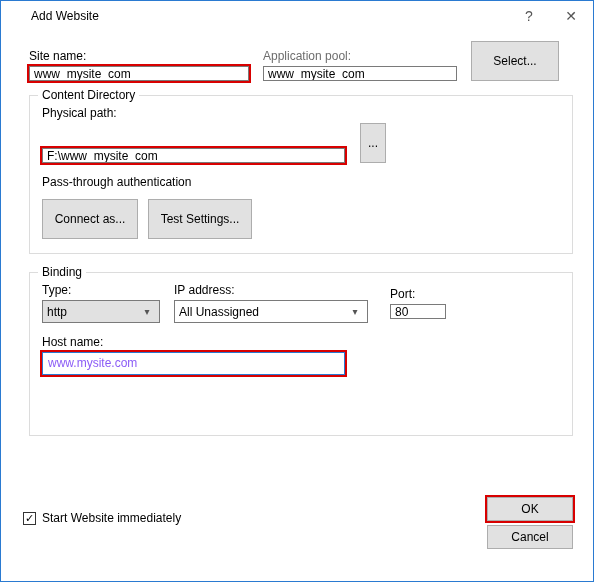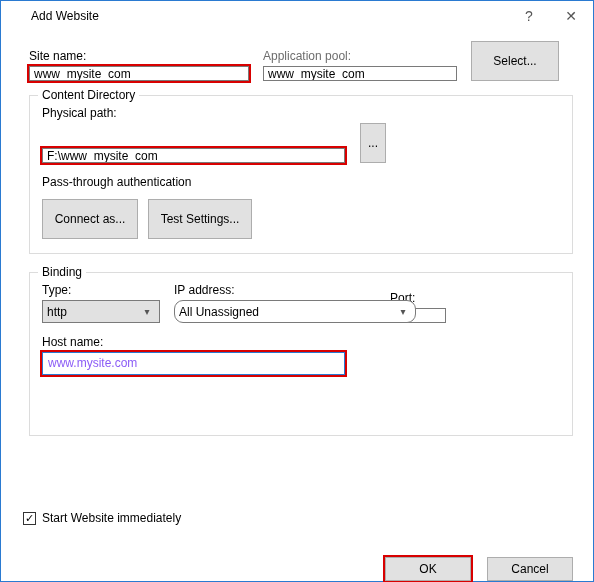--- a/index.html
+++ b/index.html
@@ -17,33 +17,33 @@
   .col { display: flex; flex-direction: column; }
   input[type=text], .textbox { height: 15px; border: 1px solid #7a7a7a; padding: 2px 4px; background: #fff; color: #000; }
   input[readonly] { background: #fff; color: #000; }
   .btn { height: 40px; min-width: 80px; background: #e1e1e1; border: 1px solid #adadad; padding: 0 10px; display: inline-flex; align-items: center; justify-content: center; color: #000; cursor: default; }
   .btn.small { min-width: 26px; width: 26px; padding: 0; }
   .fieldset { border: 1px solid #dcdcdc; padding: 10px 12px 14px 12px; margin-top: 14px; position: relative; }
   .fieldset-legend { position: absolute; top: -8px; left: 8px; background: #fff; padding: 0 4px; color: #000; text-align: center; }
   .row-path { display: flex; gap: 15px; align-items: flex-end; }
   .pass-through { margin-top: 12px; color: #000; }
   .btn-row { margin-top: 10px; display: flex; gap: 10px; }
-  .row-binding { display: flex; gap: 14px; align-items: flex-end; }
+  .row-binding { display: flex; gap: 14px; align-items: center; }
   .select { height: 23px; border: 1px solid #7a7a7a; background: #e1e1e1; display: flex; align-items: center; padding: 0 4px; position: relative; }
   .select.white { background: #fff; }
   .select-text { flex: 1; }
   .select-arrow { width: 16px; text-align: center; color: #555; font-size: 10px; }
   .host-row { margin-top: 12px; }
   .host-input { width: 303px; height: 23px; border: 1px solid #2a7ad1; padding: 0; display: flex; }
   .host-value { padding: 3px 5px; color: #8b5cf6; }
   .example { margin-top: 8px; color: #000; }
   .checkbox-row { position: absolute; bottom: 56px; left: 22px; display: flex; align-items: center; gap: 6px; }
   .checkbox { width: 13px; height: 13px; border: 1px solid #333; display: flex; align-items: center; justify-content: center; }
   .checkmark { font-size: 11px; line-height: 1; color: #000; }
-  .footer { position: absolute; bottom: 0; right: 20px; display: flex; gap: 16px; }
+  .footer { position: absolute; bottom: 32px; right: 20px; display: flex; gap: 4px; flex-direction: column; }
   .footer .btn { min-width: 86px; height: 24px; }
   .hl-red { box-shadow: 0 0 0 2px #d80000; }
   .hl-red-btn { outline: 2px solid #d80000; outline-offset: 0; }
 </style>
 </head>
 <body>
 
 <div class="window">
   <div class="titlebar">
     <div class="titlebar-title">Add Website</div>
@@ -86,21 +86,21 @@
       <div class="row-binding">
         <div class="col" style="width:118px;">
           <span class="label">Type:</span>
           <div class="select" style="width:118px;">
             <span class="select-text">http</span>
             <span class="select-arrow">▾</span>
           </div>
         </div>
         <div class="col" style="width:202px;">
           <span class="label">IP address:</span>
-          <div class="select white" style="width:242px;border-radius:9px;">
+          <div class="select white" style="width:194px;">
             <span class="select-text">All Unassigned</span>
             <span class="select-arrow">▾</span>
           </div>
         </div>
         <div class="col" style="width:56px;">
           <span class="label">Port:</span>
           <input type="text" style="width: 56px;" value="80">
         </div>
       </div>
 

